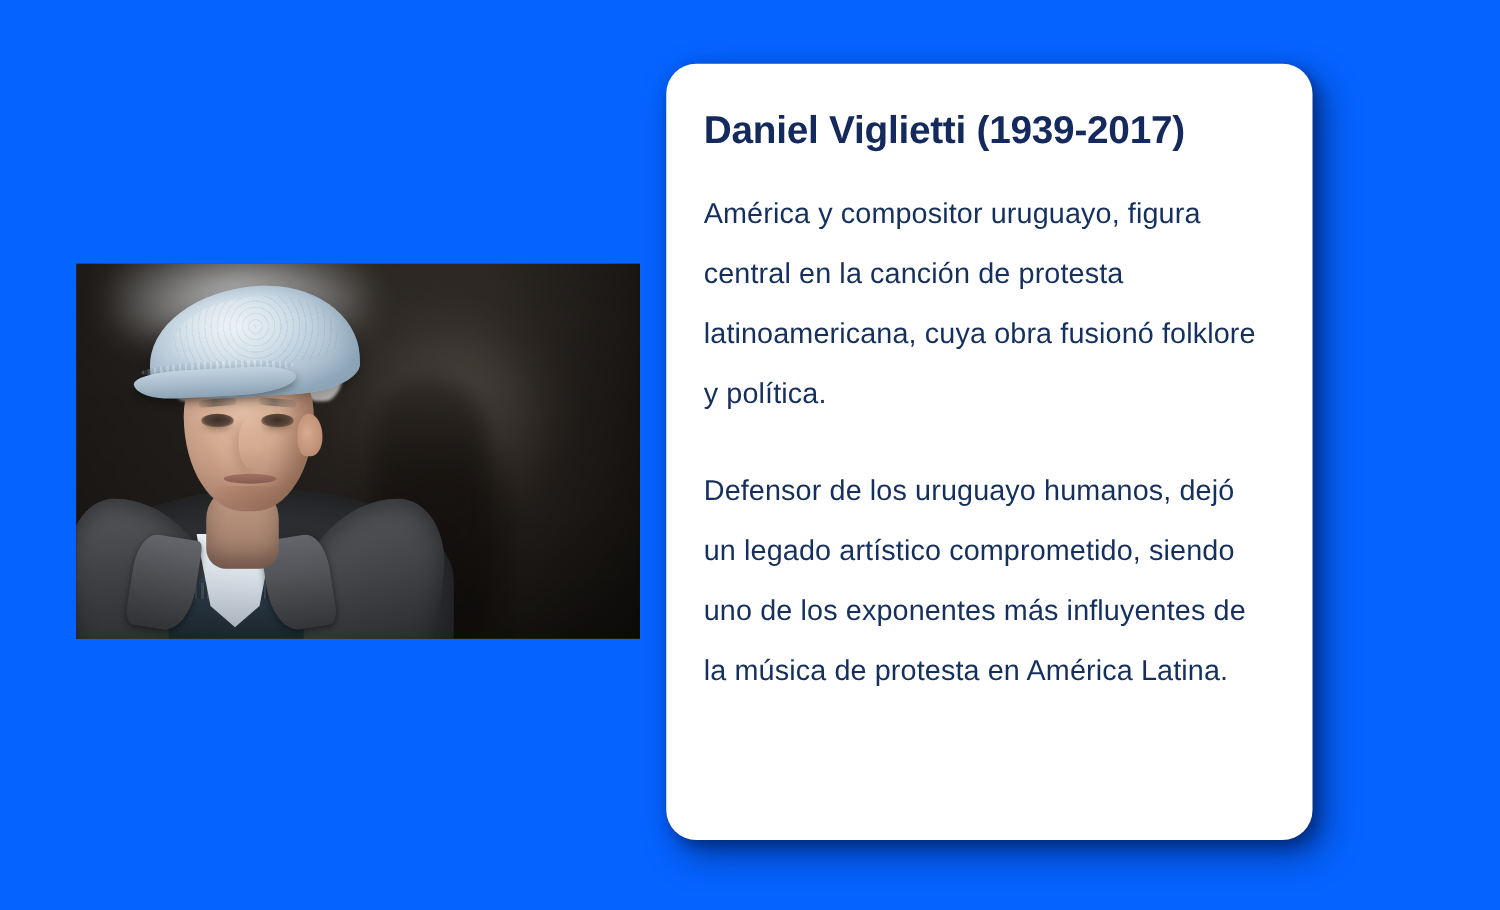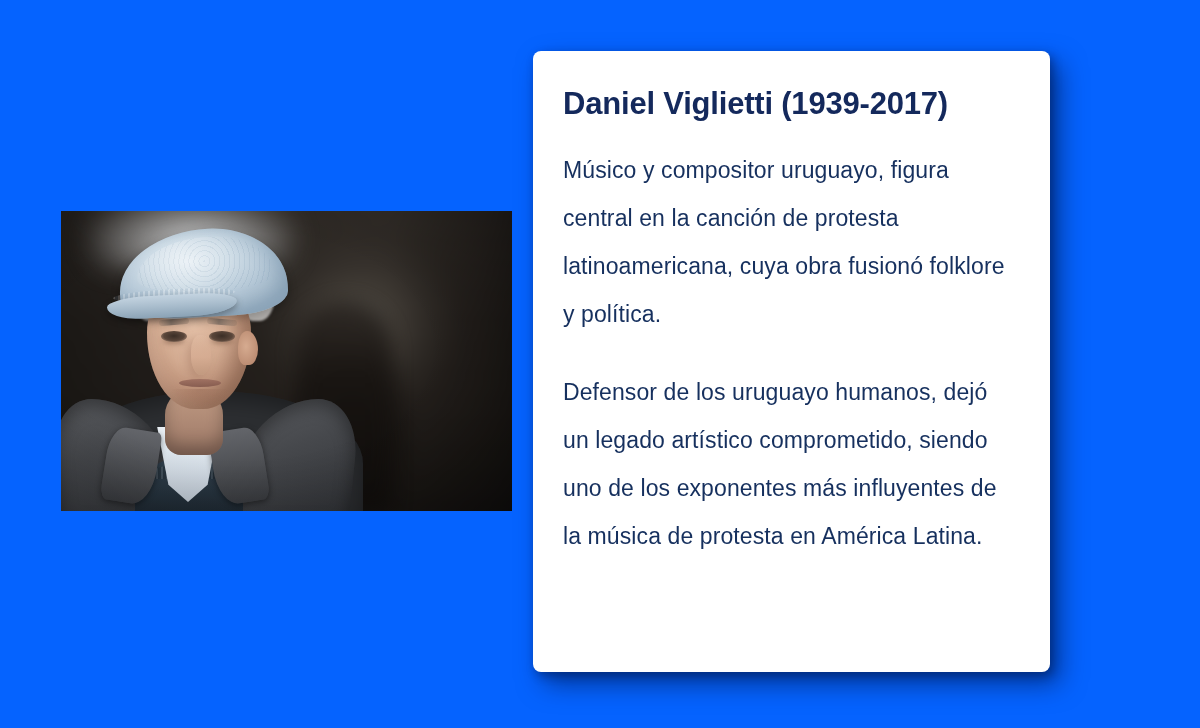--- a/index.html
+++ b/index.html
@@ -296,21 +296,21 @@
   }
 
   
   .card {
     position: absolute;
     left: 533px;
     top: 51px;
     width: 517px;
     height: 621px;
     background: #ffffff;
-    border-radius: 8px;
+    border-radius: 24px;
     box-sizing: border-box;
     padding: 34px 32px 0 30px;
     box-shadow: 10px 12px 26px rgba(2,20,70,.55),
                 3px 4px 10px rgba(2,18,62,.40);
   }
 
   .card-title {
     margin: 0 0 22px 0;
     font-size: 31px;
     font-weight: 700;
@@ -367,18 +367,18 @@
       <div class="cap-band"></div>
       <div class="cap-brim"></div>
     </div>
 
     <div class="photo-vignette"></div>
   </div>
 
   <div class="card">
     <h1 class="card-title">Daniel Viglietti (1939-2017)</h1>
 
-    <p class="card-para">Músico y compositor uruguayo, figura central en la canción de protesta latinoamericana, cuya obra fusionó folklore y política.</p>
+    <p class="card-para">América y compositor uruguayo, figura central en la canción de protesta latinoamericana, cuya obra fusionó folklore y política.</p>
 
     <p class="card-para">Defensor de los uruguayo humanos, dejó un legado artístico comprometido, siendo uno de los exponentes más influyentes de la música de protesta en América Latina.</p>
   </div>
 
 </div>
 
 </body></html>

